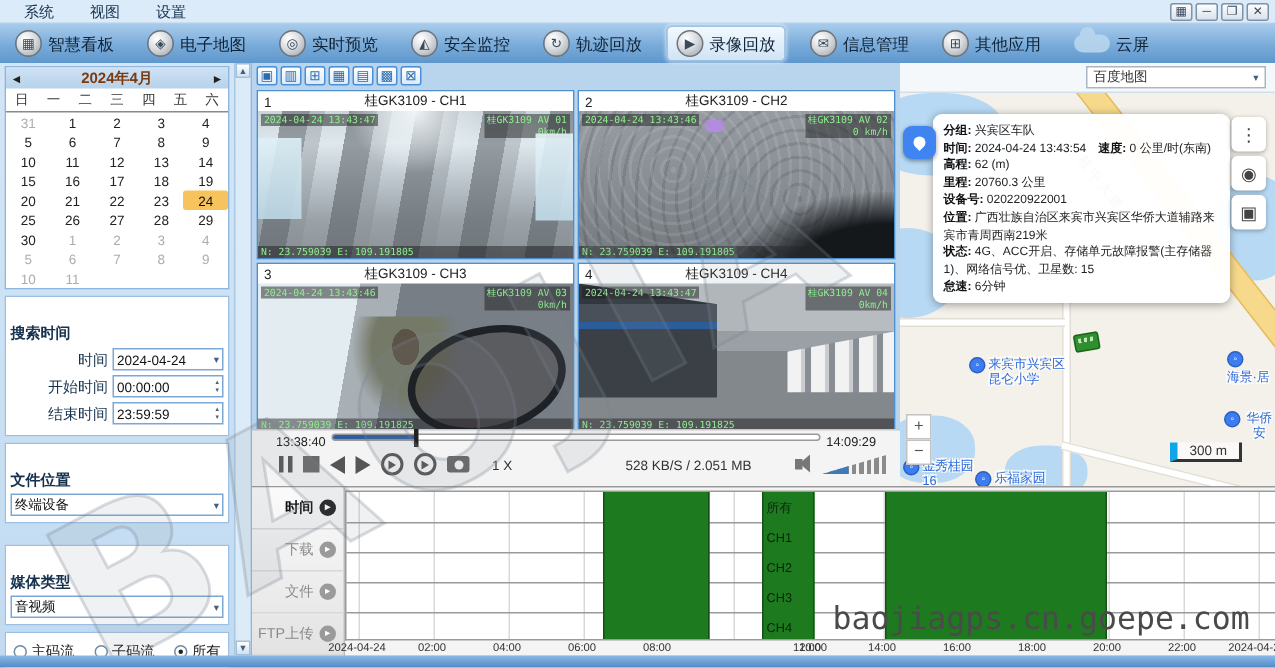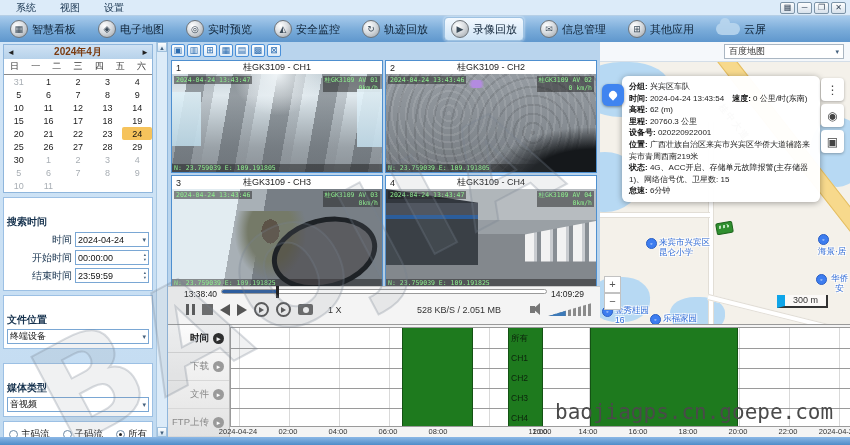--- a/index.html
+++ b/index.html
@@ -159,21 +159,21 @@
   .popup b { color:#111; }
   .pin-btn { position:absolute; left:2px; top:22px; width:22px; height:22px; background:#3f84f0; border-radius:6px; z-index:5;
      box-shadow:0 1px 3px rgba(0,0,0,.4); display:flex; align-items:center; justify-content:center;}
   .pin-btn::before{content:""; width:8px; height:8px; border-radius:50% 50% 50% 0; background:#fff; transform:rotate(-45deg);}
   .map-btns { position:absolute; right:6px; top:16px; display:flex; flex-direction:column; gap:3px; z-index:5;}
   .map-btn { width:23px; height:23px; background:#fff; border-radius:4px; box-shadow:0 1px 3px rgba(0,0,0,.3);
      display:flex; align-items:center; justify-content:center; font-size:12px; color:#444;}
   .zoom-btns { position:absolute; left:4px; bottom:14px; display:flex; flex-direction:column; z-index:5;}
   .zoom-btn { width:17px; height:17px; background:#fff; border:1px solid #c2c2c2; text-align:center; line-height:15px; font-size:11px; color:#555;}
   .scalebar { position:absolute; right:22px; bottom:16px; z-index:5; font-size:9px; color:#333;
-     border-bottom:2px solid #333; border-left:8px solid #0ea5e9; border-right:2px solid #333; padding:0 8px 1px; background:rgba(255,255,255,.6);}
+     border-bottom:2px solid #333; border-left:5px solid #0ea5e9; border-right:2px solid #333; padding:0 8px 1px; background:rgba(255,255,255,.6);}
   
   .timeline { position:absolute; left:168px; top:324px; width:682px; height:113px; background:#f4f4f4; border-top:1px solid #999; z-index:2;}
   .tl-tabs { position:absolute; left:0; top:0; width:62px; height:113px; background:linear-gradient(180deg,#fbfbfb,#e2e2e2); border-right:1px solid #bbb;}
   .tl-tab { height:28px; display:flex; align-items:center; justify-content:flex-end; gap:4px; padding-right:5px; border-bottom:1px solid #d8d8d8; color:#8a8a8a; font-size:9.5px;}
   .tl-tab.active { color:#111; font-weight:bold; }
   .tab-arrow { width:11px; height:11px; border-radius:50%; background:#9a9a9a; color:#fff; font-size:7px; line-height:11px; text-align:center;}
   .tl-tab.active .tab-arrow { background:#222; }
   .tl-chart { position:absolute; left:62px; top:2px; right:0; height:100px; background:#fff; border:1px solid #9a9a9a; border-right:none;}
   .row-line { position:absolute; left:0; right:0; height:1px; background:#9a9a9a; }
   .gridline { position:absolute; top:0; width:1px; height:100%; background:#d9d9d9;}

